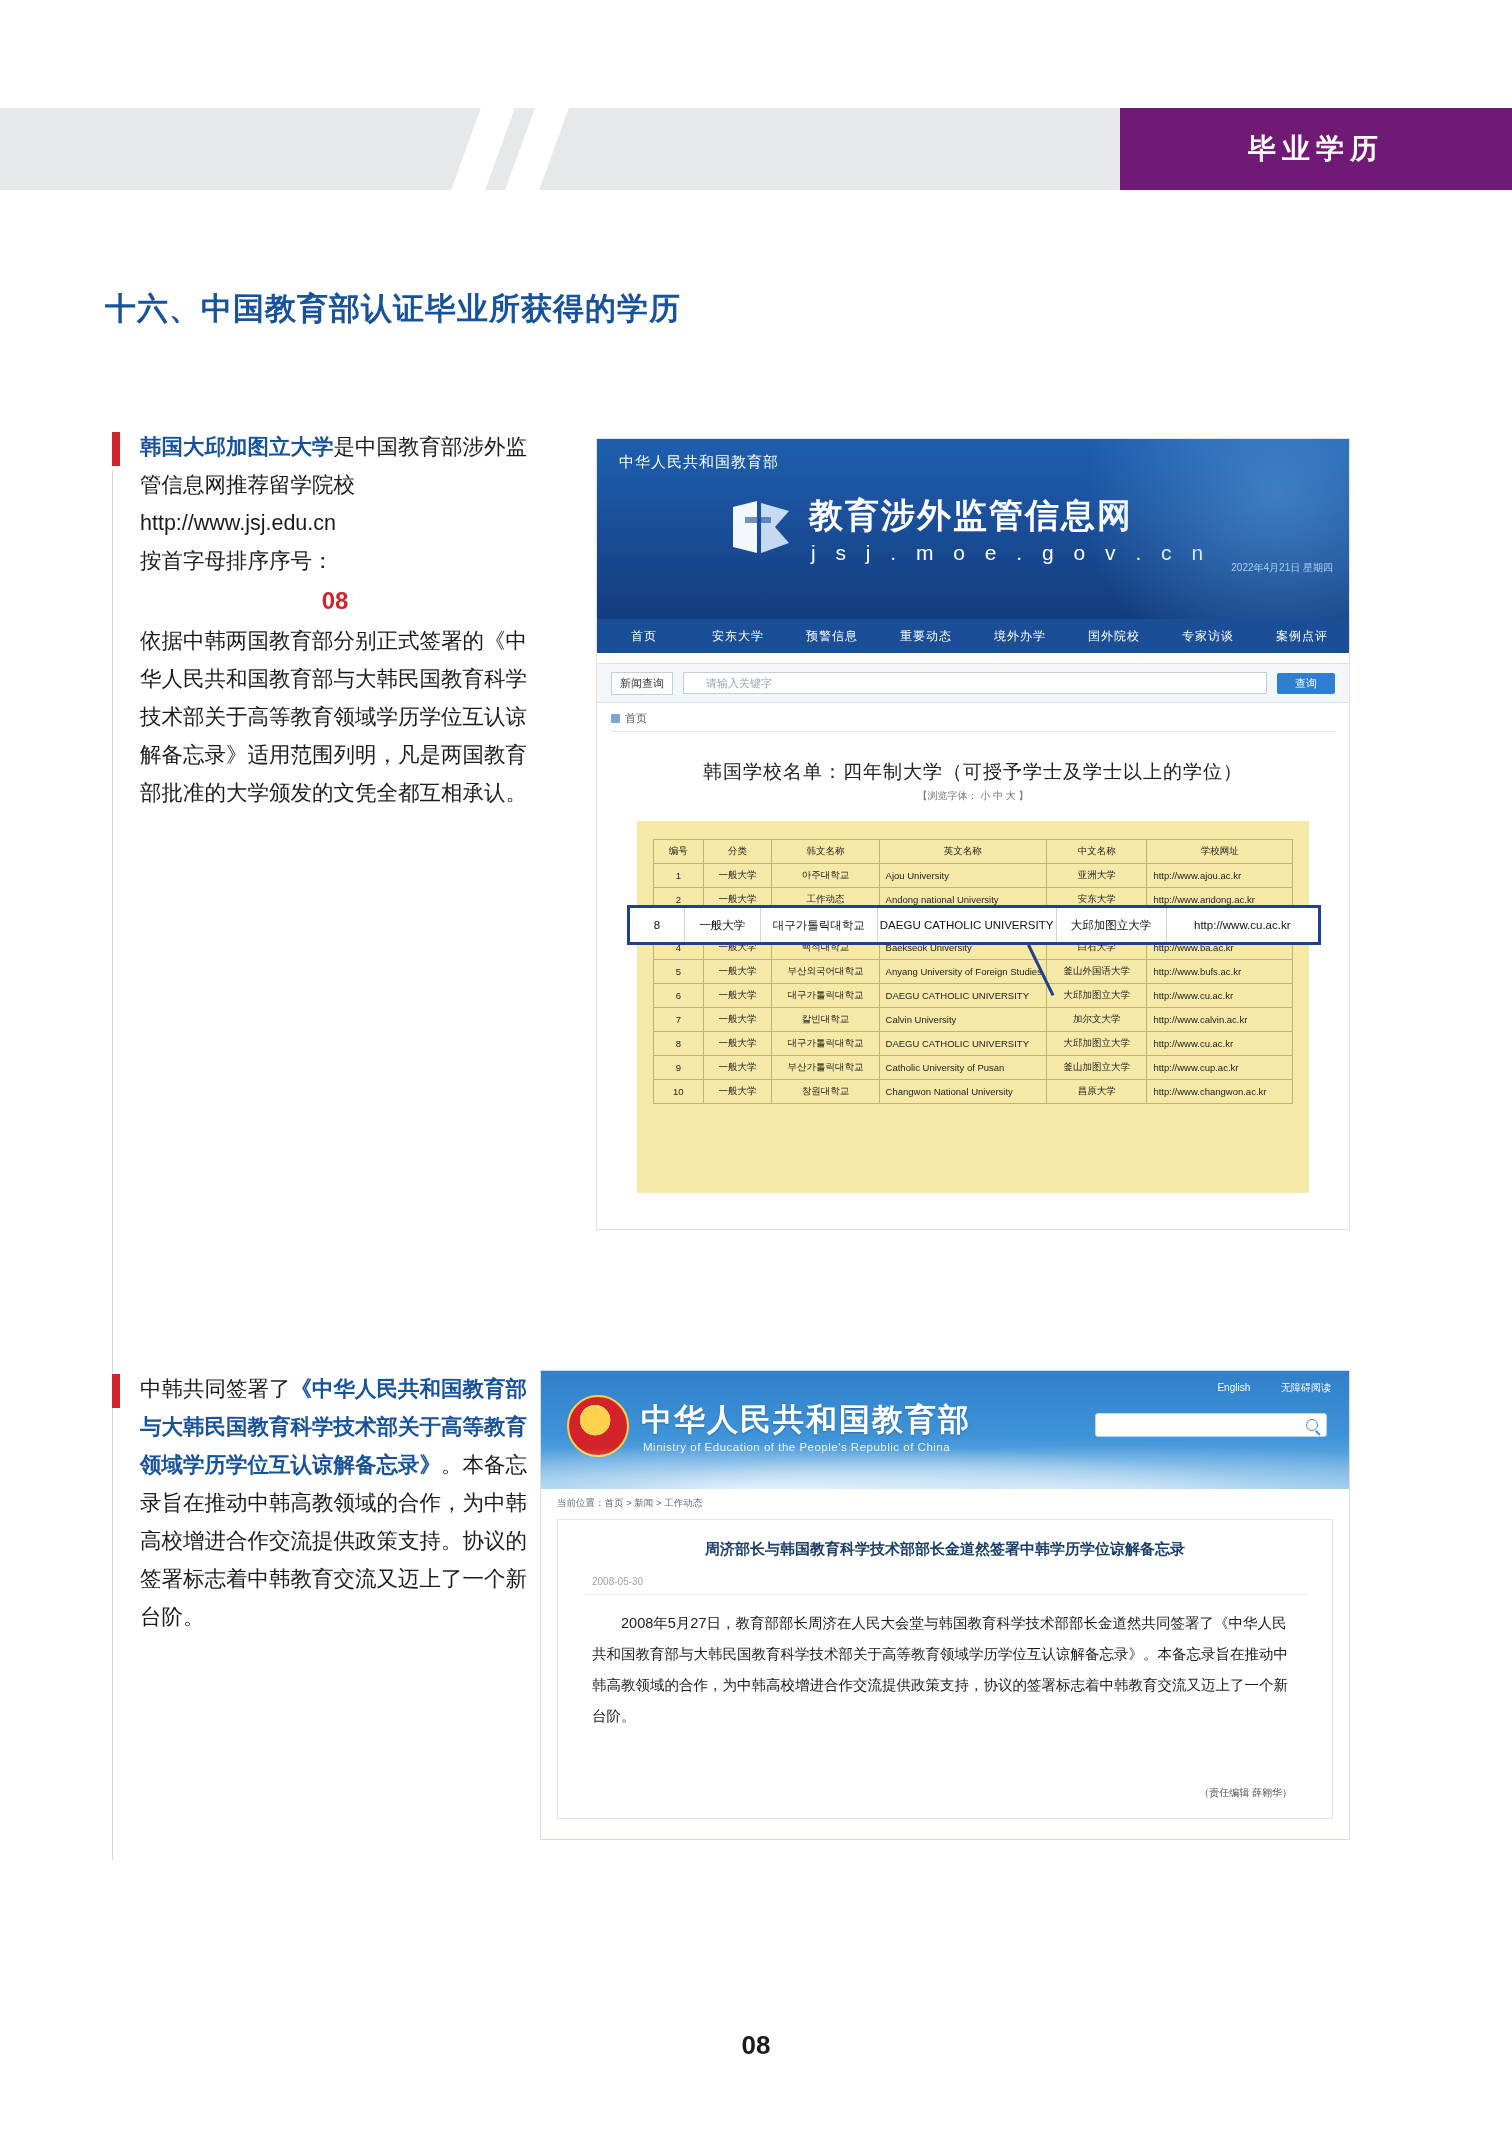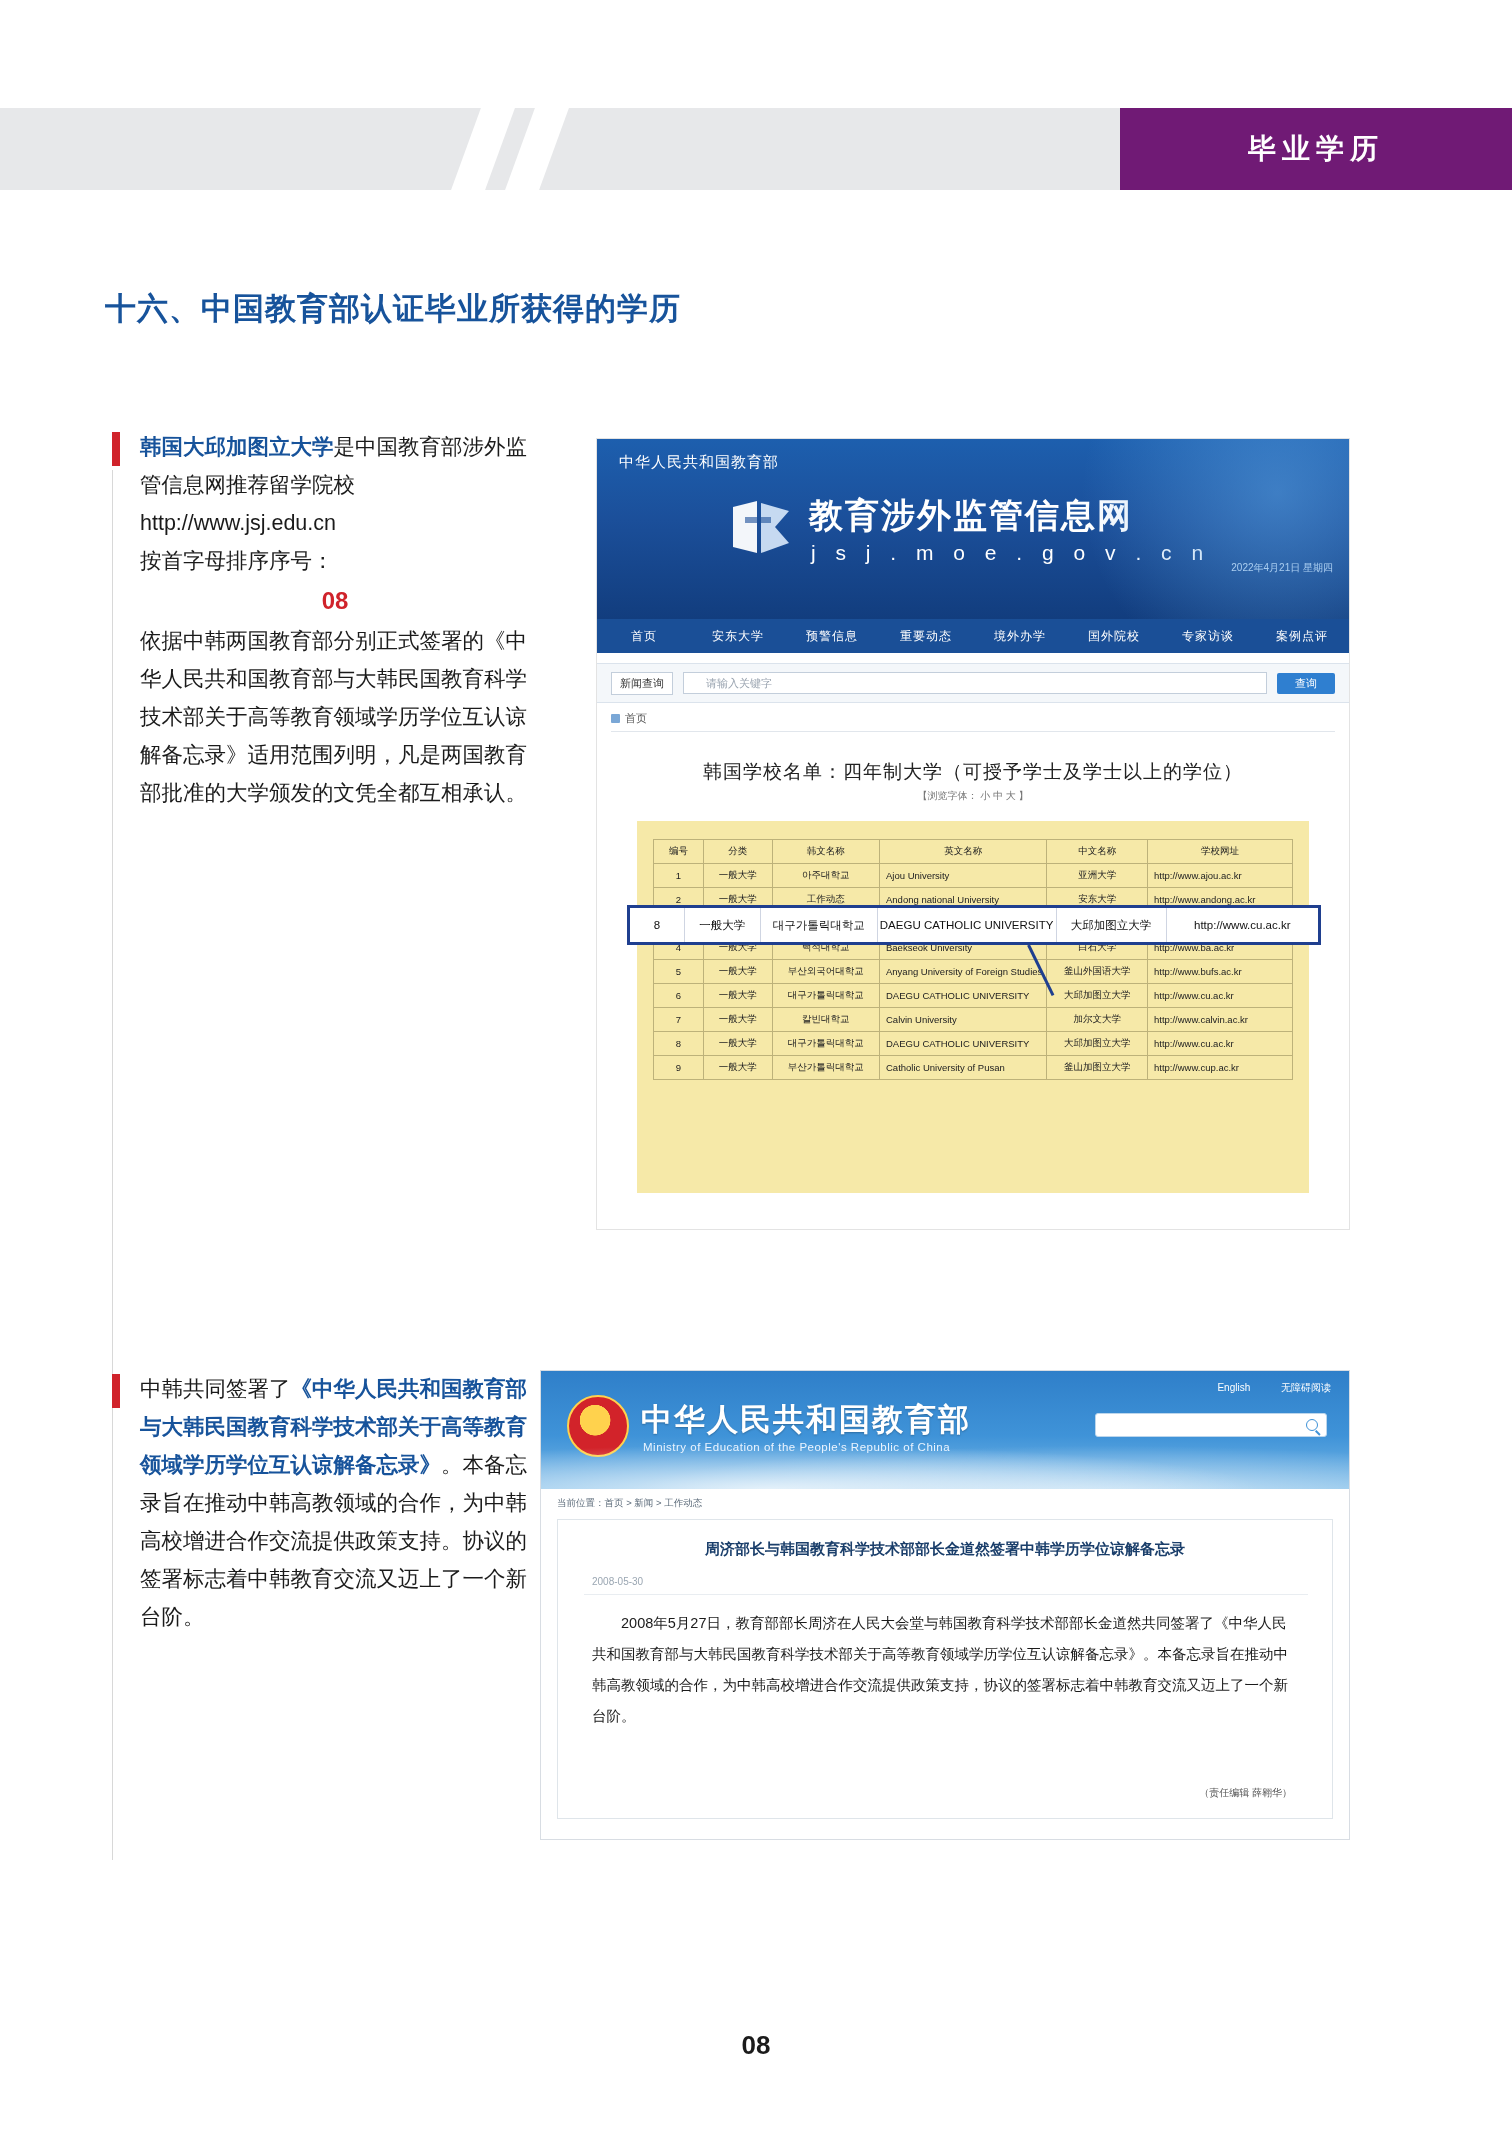--- a/index.html
+++ b/index.html
@@ -590,20 +590,28 @@
         <td>大邱加图立大学</td>
         <td class="lft">http://www.cu.ac.kr</td>
       </tr>
       <tr>
         <td>9</td>
         <td>一般大学</td>
         <td>부산가톨릭대학교</td>
         <td class="lft">Catholic University of Pusan</td>
         <td>釜山加图立大学</td>
         <td class="lft">http://www.cup.ac.kr</td>
+      </tr>
+      <tr>
+        <td>10</td>
+        <td>一般大学</td>
+        <td>창원대학교</td>
+        <td class="lft">Changwon National University</td>
+        <td>昌原大学</td>
+        <td class="lft">http://www.changwon.ac.kr</td>
       </tr>
     </tbody>
       </table>
   </div>
 
   <div class="callout-leader"></div>
   <div class="callout-box">
     <div class="c" style="width:8%">8</div>
     <div class="c" style="width:11%">一般大学</div>
     <div class="c" style="width:17%">대구가톨릭대학교</div>

